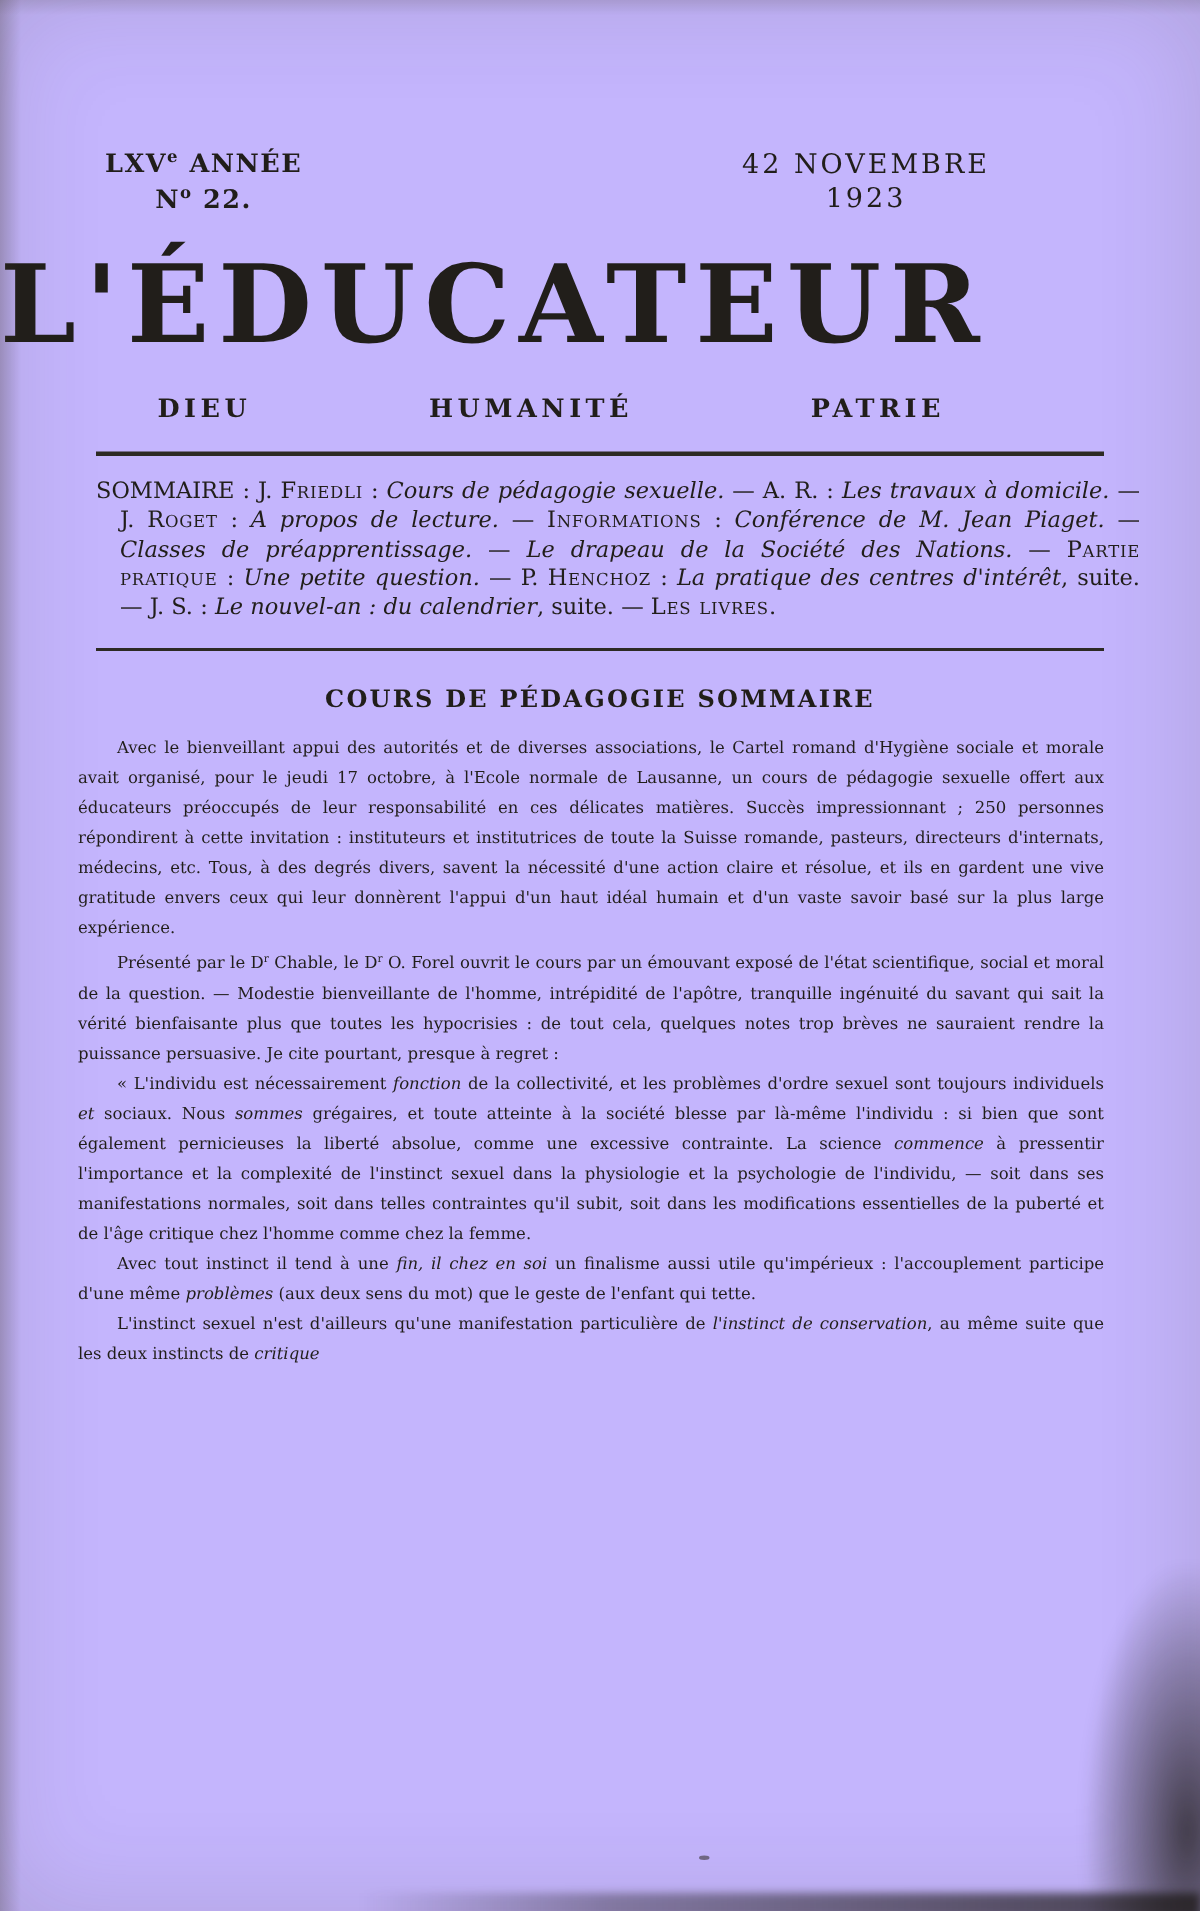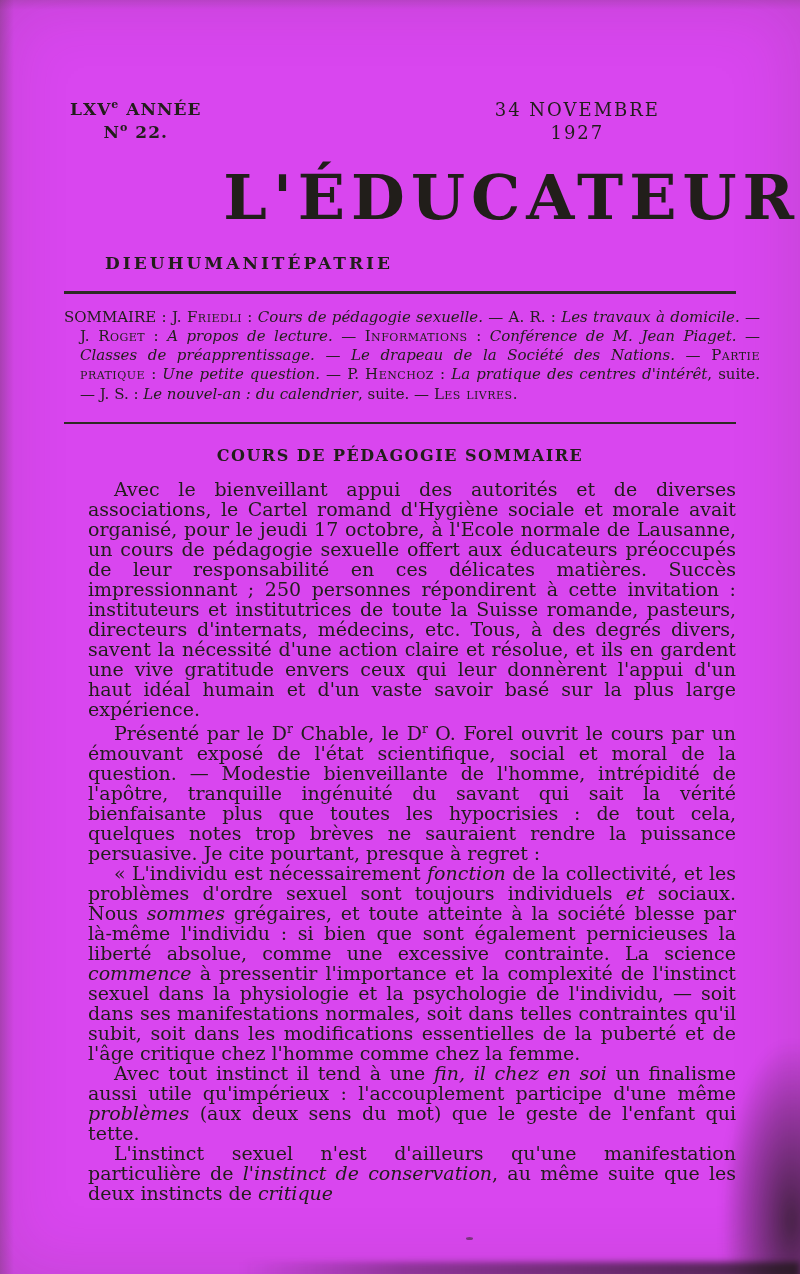--- a/index.html
+++ b/index.html
@@ -1,21 +1,21 @@
 <!DOCTYPE html>
 <html><head>
 <meta charset="utf-8">
 <style>
   html, body { margin: 0; padding: 0; background: #e9e7e0; }
   .page {
     position: relative;
     width: 800px;
     height: 1274px;
     margin: 0 auto;
-    background: #d946ef;
+    background: #c4b5fd;
     color: #211e1a;
     font-family: "DejaVu Serif", serif;
     overflow: hidden;
     box-shadow: inset 0 0 70px rgba(70, 62, 48, 0.16);
   }
 
   
   .masthead {
     display: flex;
     justify-content: space-between;
@@ -31,29 +31,30 @@
   }
   .date-block {
     text-align: center;
     font-size: 18px;
     letter-spacing: 2px;
     line-height: 1.3;
     margin-right: 70px;
   }
   .title {
     margin: 22px 0 0 0;
-    text-align: right;
-    font-size: 62px;
+    text-align: left;
+    font-size: 72px;
     font-weight: bold;
     letter-spacing: 6px;
     line-height: 1;
     white-space: nowrap;
   }
   .motto {
     display: flex;
+    justify-content: space-between;
     margin: 24px 170px 0 105px;
     font-size: 17px;
     font-weight: bold;
     letter-spacing: 3px;
   }
 
   .rule {
     border: none;
     border-top: 3px solid #2d2a24;
     margin: 18px 64px 0 64px;
@@ -72,22 +73,22 @@
 
   
   .article-heading {
     margin: 22px 0 0 0;
     text-align: center;
     font-size: 16px;
     font-weight: bold;
     letter-spacing: 1.5px;
   }
   .article {
-    margin: 14px 64px 0 88px;
-    font-size: 19px;
+    margin: 14px 64px 0 52px;
+    font-size: 11px;
     line-height: 20px;
     text-align: justify;
   }
   .article p { margin: 0; text-indent: 26px; }
 
   
   .seg-i  { font-style: italic; }
   .seg-sc { font-variant: small-caps; letter-spacing: 0.5px; }
   .seg-sup { vertical-align: super; font-size: 0.65em; }
 
@@ -127,22 +128,22 @@
 <body>
 
 <div class="page">
 
   <div class="masthead">
     <div class="issue-block">
       <div><span>LXV</span><span class="seg-sup">e</span><span> ANNÉE</span></div>
       <div><span>N</span><span class="seg-sup">o</span><span> 22.</span></div>
     </div>
     <div class="date-block">
-      <div>34 NOVEMBRE</div>
-      <div>1927</div>
+      <div>42 NOVEMBRE</div>
+      <div>1923</div>
     </div>
   </div>
 
   <h1 class="title">L'ÉDUCATEUR</h1>
 
   <div class="motto">
     <span>DIEU</span>
     <span>HUMANITÉ</span>
     <span>PATRIE</span>
   </div>

